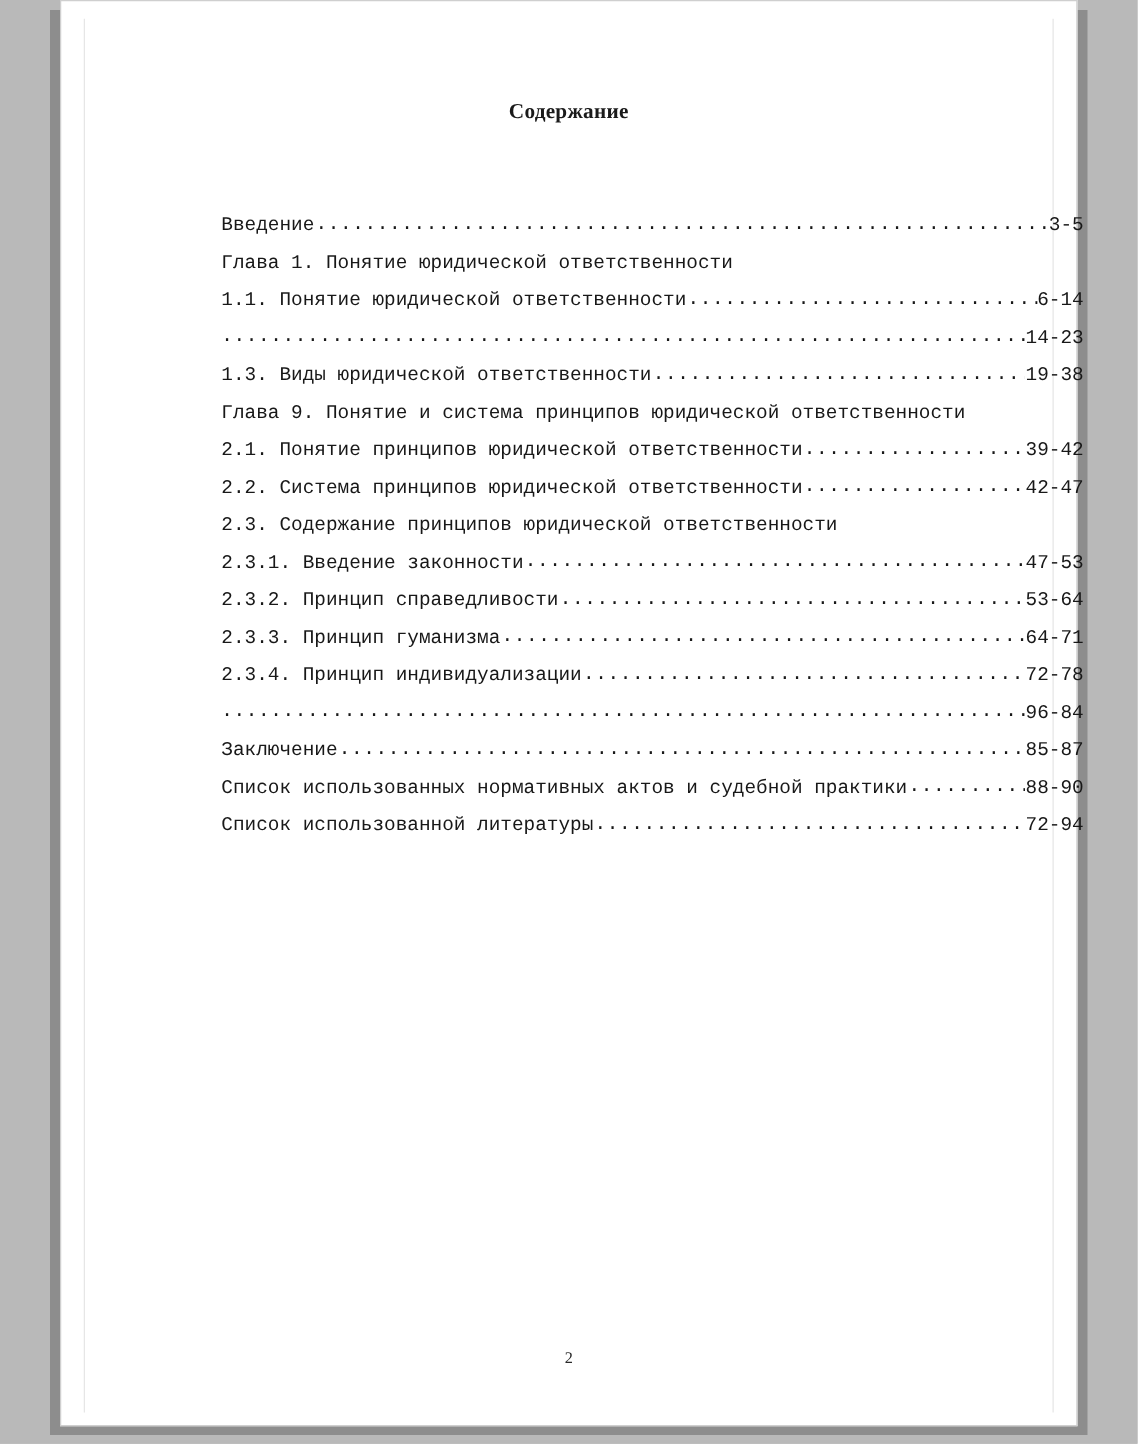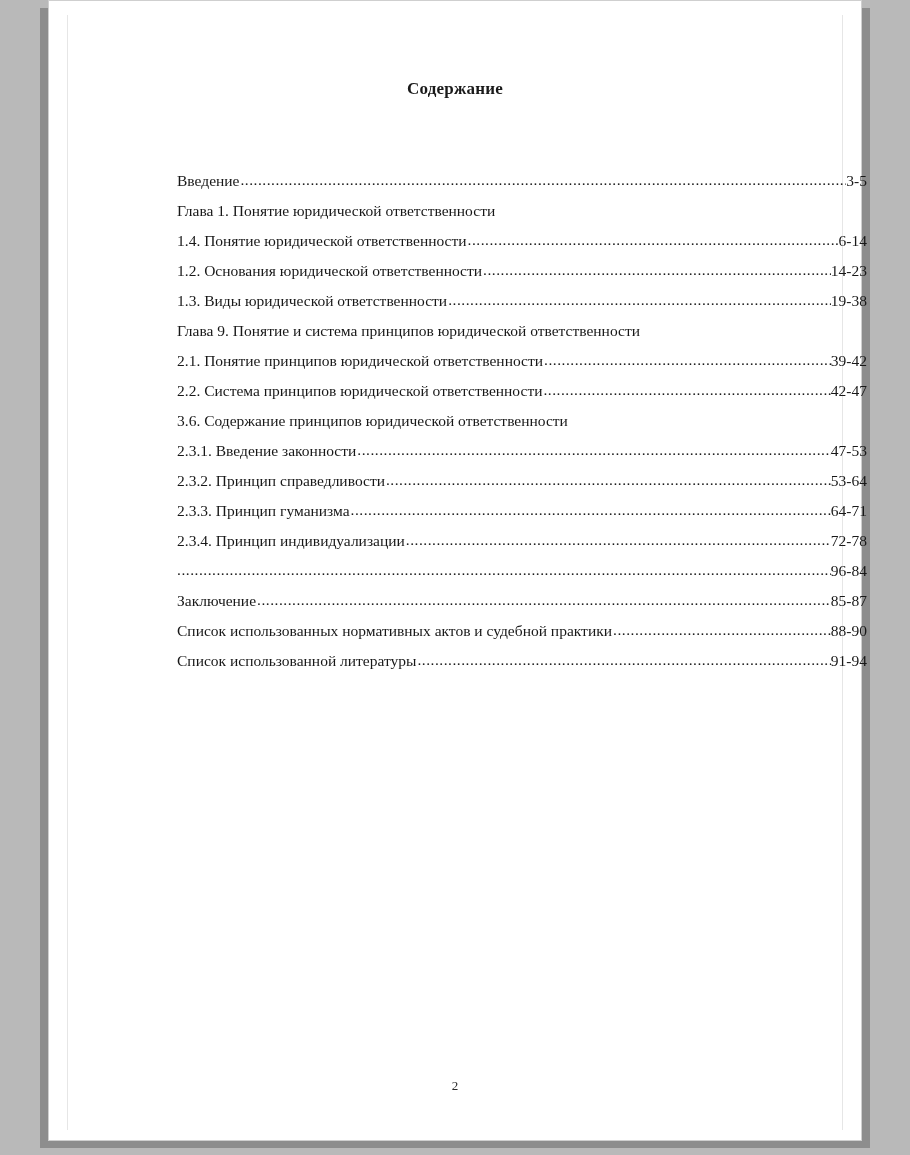--- a/index.html
+++ b/index.html
@@ -61,20 +61,21 @@
     width: 690px;
   }
   .toc-row {
     display: flex;
     align-items: baseline;
     font-size: 15.5px;
     color: #181818;
     line-height: 1.0;
     height: 30px;
     white-space: nowrap;
+    font-family: Liberation Mono, monospace;
   }
   .toc-label {
     flex: 0 0 auto;
     padding-right: 1px;
   }
   .toc-leader {
     flex: 1 1 auto;
     overflow: hidden;
     white-space: nowrap;
     font-size: 15.5px;
@@ -113,26 +114,25 @@
         <span class="toc-label">Введение</span>
         <span class="toc-leader">........................................................................................................................................................................................................</span>
         <span class="toc-pages">3-5</span>
       </div>
       <div class="toc-row no-leader">
         <span class="toc-label">Глава 1. Понятие юридической ответственности</span>
         <span class="toc-leader">........................................................................................................................................................................................................</span>
         <span class="toc-pages"></span>
       </div>
       <div class="toc-row">
-        <span class="toc-label">1.4. Понятие юридической ответственности</span>
+        <span class="toc-label">1.1. Понятие юридической ответственности</span>
         <span class="toc-leader">........................................................................................................................................................................................................</span>
         <span class="toc-pages">6-14</span>
       </div>
       <div class="toc-row">
-        <span class="toc-label">1.2. Основания юридической ответственности</span>
         <span class="toc-leader">........................................................................................................................................................................................................</span>
         <span class="toc-pages">14-23</span>
       </div>
       <div class="toc-row">
         <span class="toc-label">1.3. Виды юридической ответственности</span>
         <span class="toc-leader">........................................................................................................................................................................................................</span>
         <span class="toc-pages">19-38</span>
       </div>
       <div class="toc-row no-leader">
         <span class="toc-label">Глава 9. Понятие и система принципов юридической ответственности</span>
@@ -143,21 +143,21 @@
         <span class="toc-label">2.1. Понятие принципов юридической ответственности</span>
         <span class="toc-leader">........................................................................................................................................................................................................</span>
         <span class="toc-pages">39-42</span>
       </div>
       <div class="toc-row">
         <span class="toc-label">2.2. Система принципов юридической ответственности</span>
         <span class="toc-leader">........................................................................................................................................................................................................</span>
         <span class="toc-pages">42-47</span>
       </div>
       <div class="toc-row no-leader">
-        <span class="toc-label">3.6. Содержание принципов юридической ответственности</span>
+        <span class="toc-label">2.3. Содержание принципов юридической ответственности</span>
         <span class="toc-leader">........................................................................................................................................................................................................</span>
         <span class="toc-pages"></span>
       </div>
       <div class="toc-row">
         <span class="toc-label">2.3.1. Введение законности</span>
         <span class="toc-leader">........................................................................................................................................................................................................</span>
         <span class="toc-pages">47-53</span>
       </div>
       <div class="toc-row">
         <span class="toc-label">2.3.2. Принцип справедливости</span>
@@ -184,18 +184,18 @@
         <span class="toc-pages">85-87</span>
       </div>
       <div class="toc-row">
         <span class="toc-label">Список использованных нормативных актов и судебной практики</span>
         <span class="toc-leader">........................................................................................................................................................................................................</span>
         <span class="toc-pages">88-90</span>
       </div>
       <div class="toc-row">
         <span class="toc-label">Список использованной литературы</span>
         <span class="toc-leader">........................................................................................................................................................................................................</span>
-        <span class="toc-pages">91-94</span>
+        <span class="toc-pages">72-94</span>
       </div>
     </div>
 
   <div class="page-number">2</div>
 </div>
 
 </body></html>

